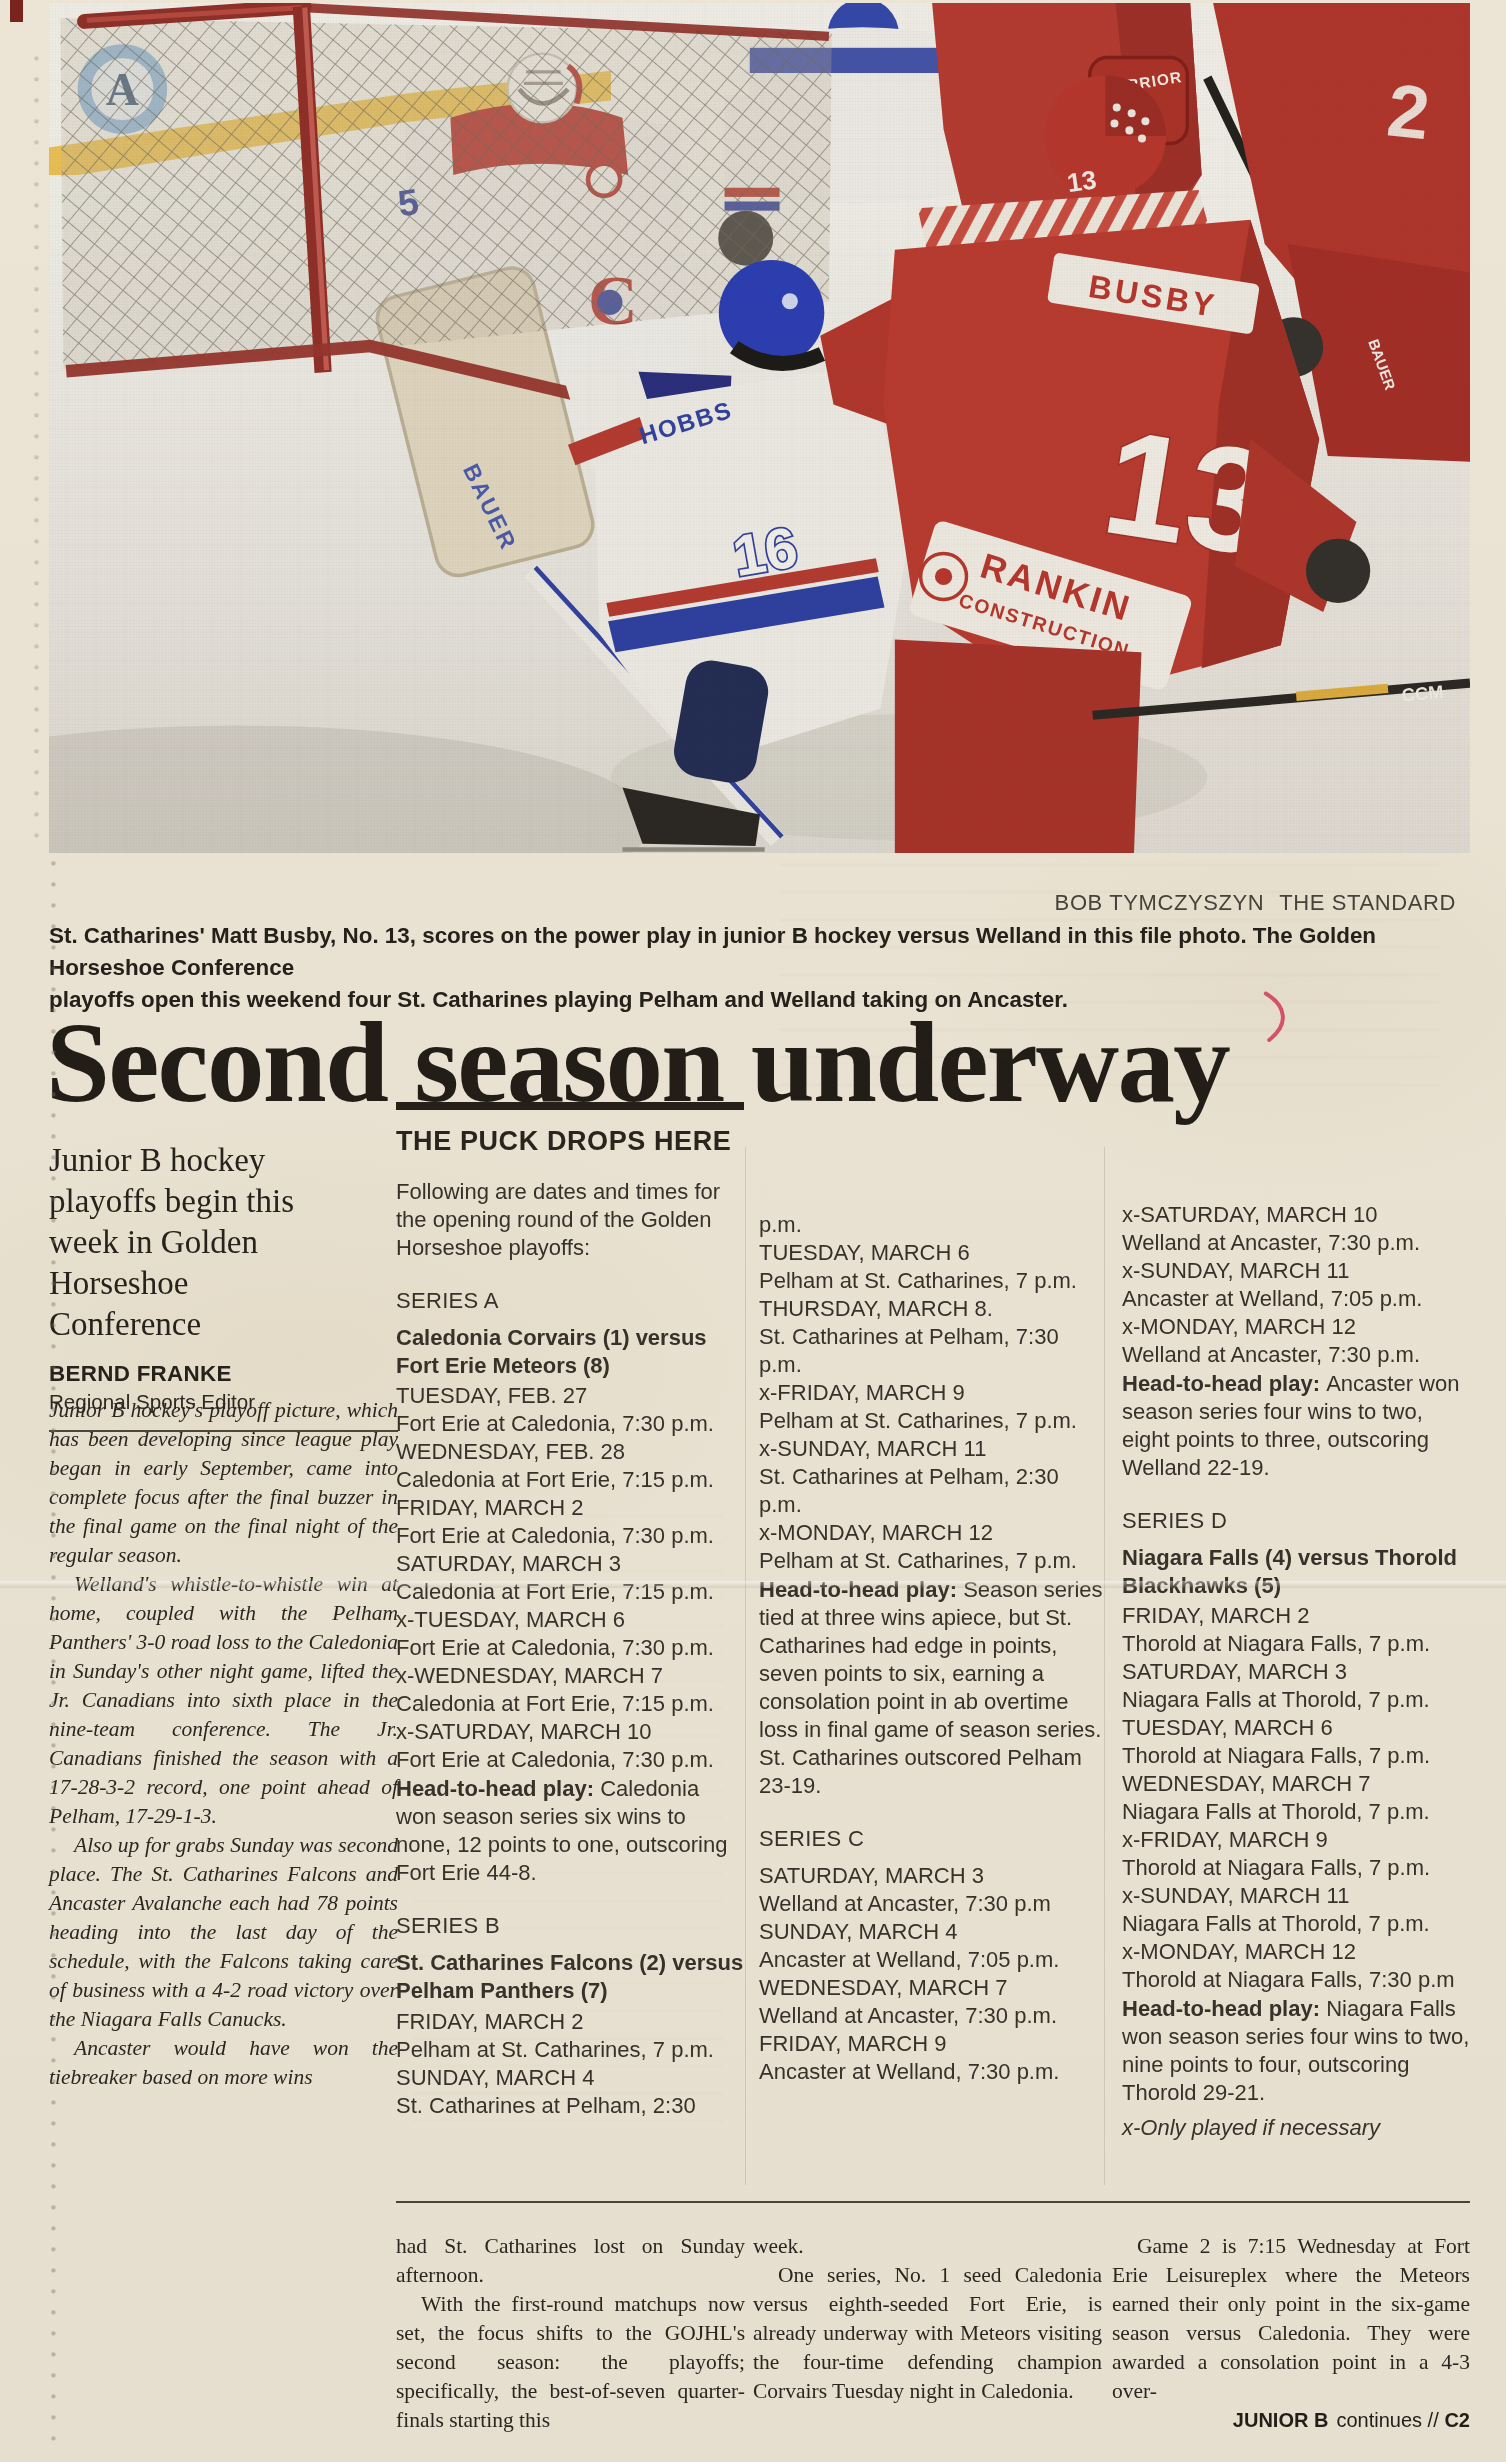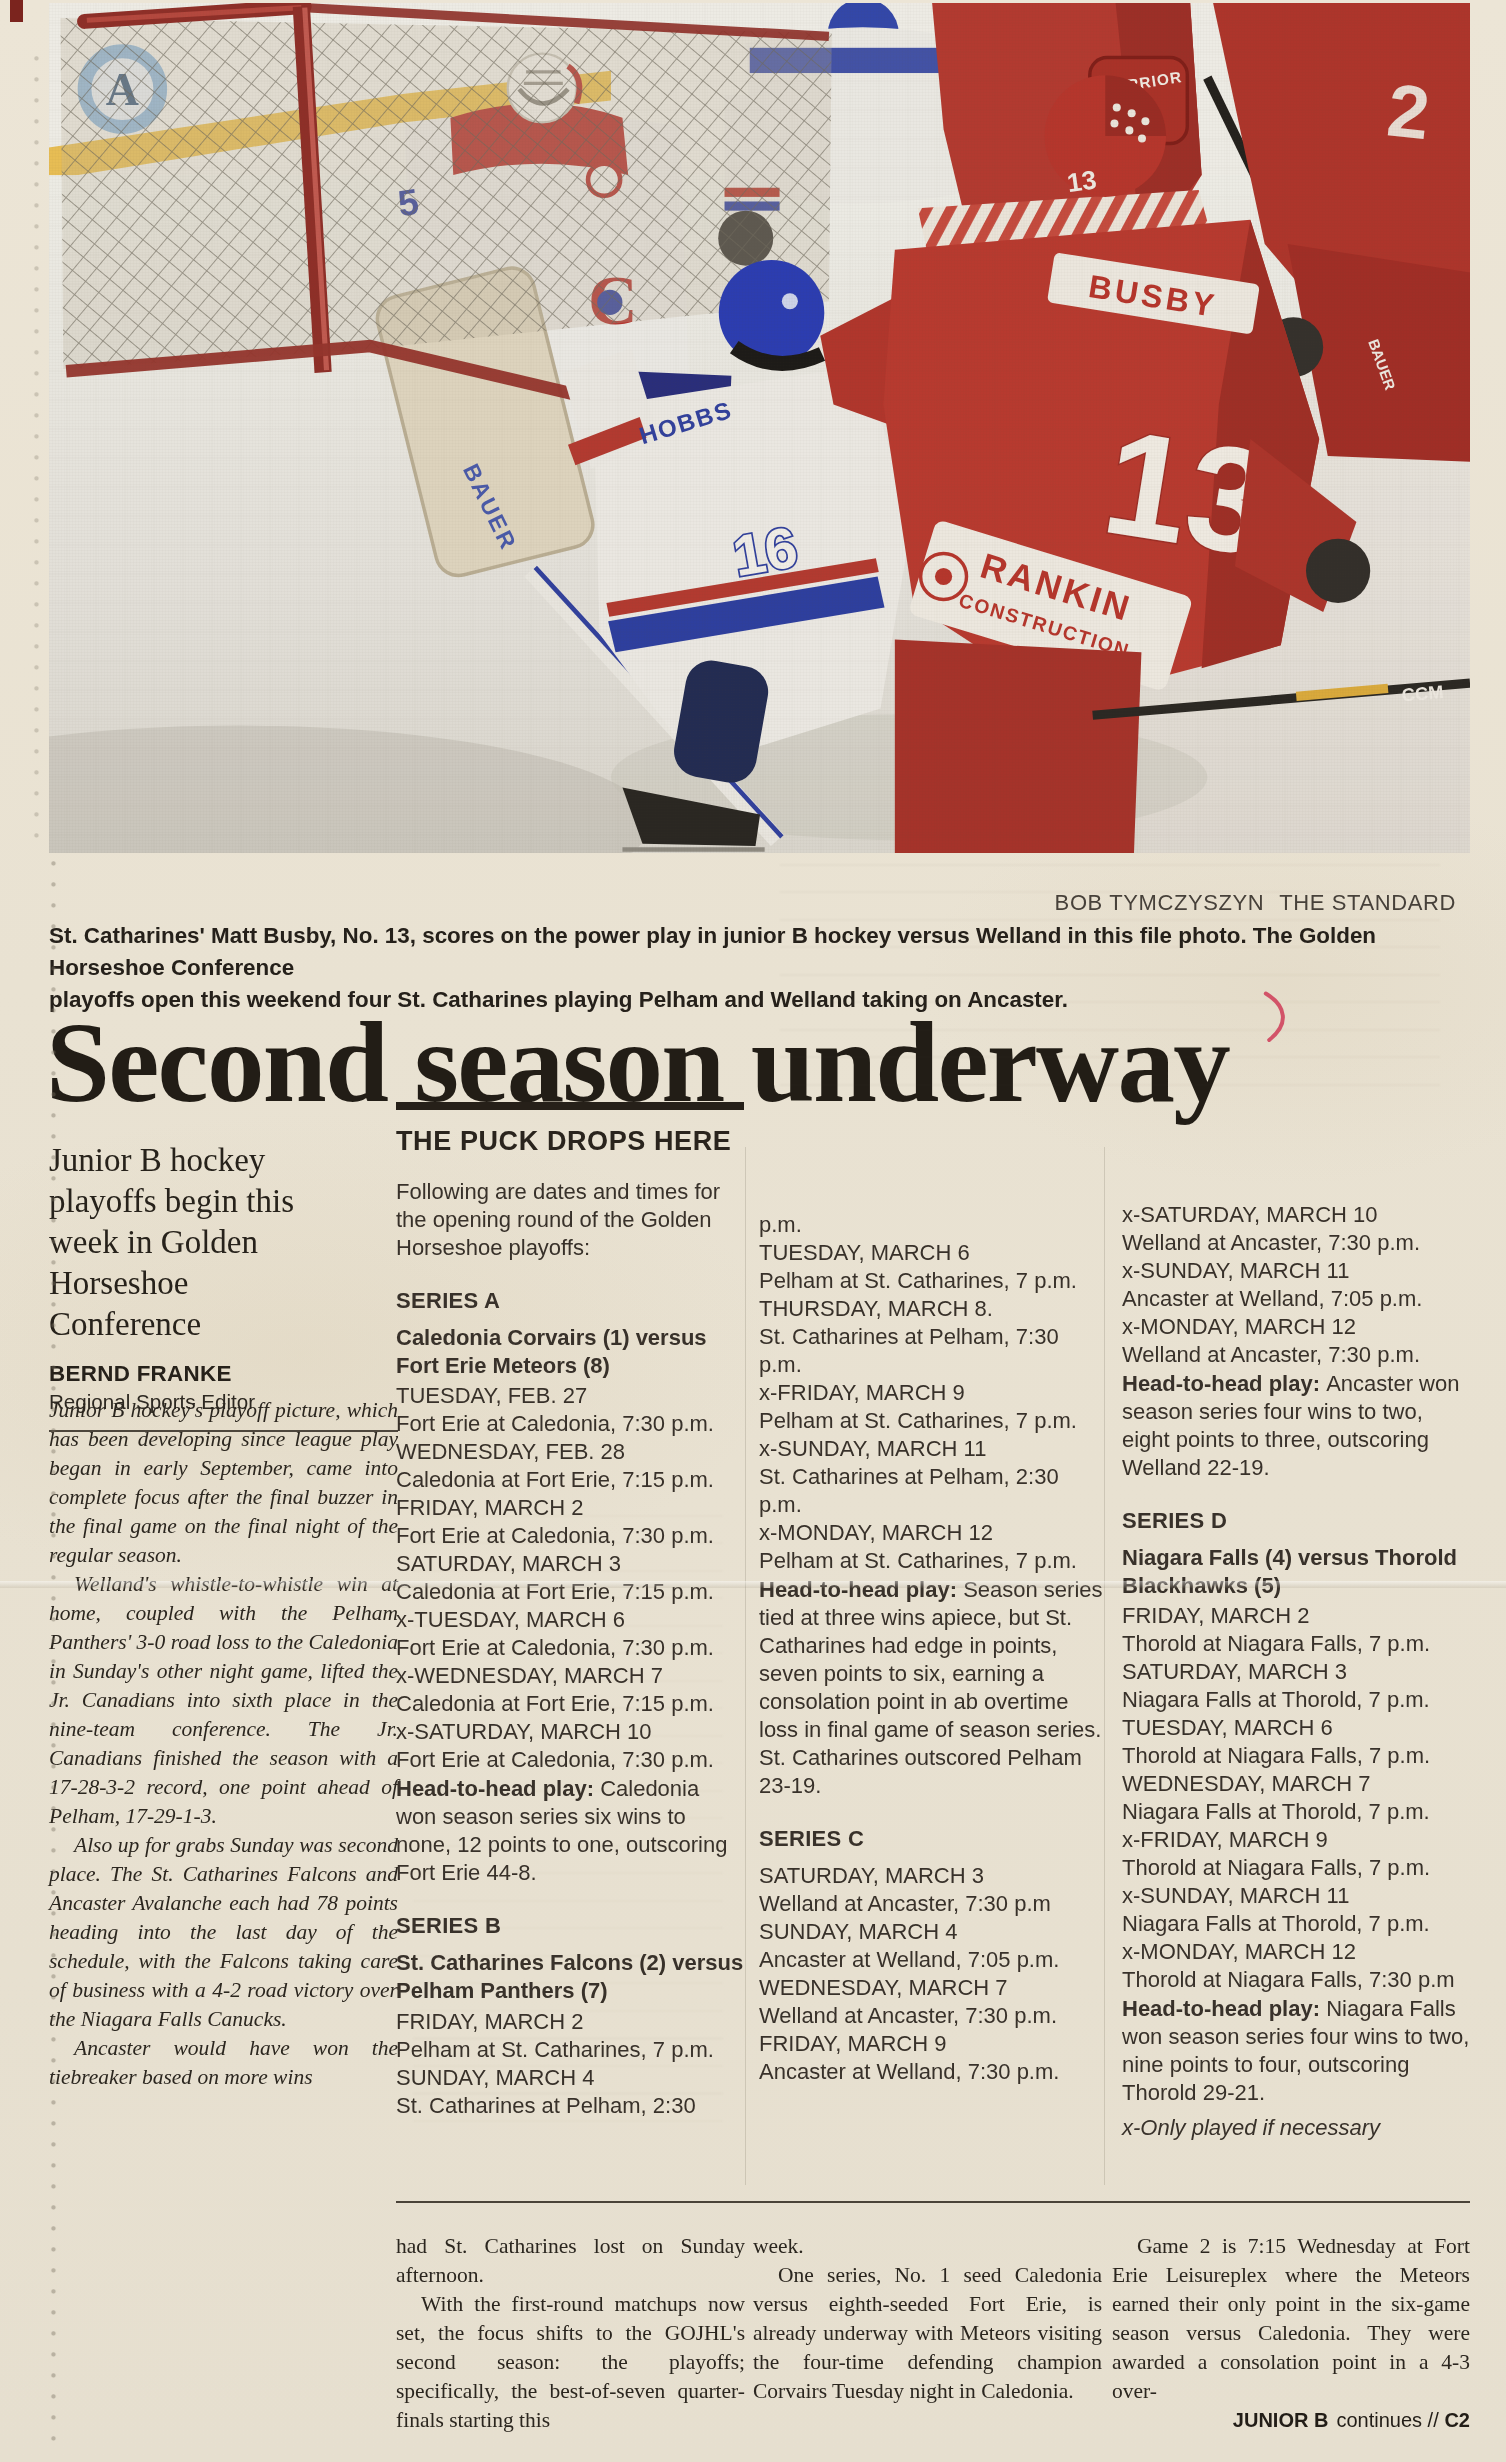--- a/index.html
+++ b/index.html
@@ -65,21 +65,21 @@
 
   .puck-box { position:absolute; left:396px; top:1102px; width:1075px;
     font-family:"Liberation Sans",sans-serif; color:#38312a; }
   .pb-bar { width:348px; height:8px; background:#262019; }
   .pb-title { margin-top:16px; width:348px; font-weight:700; font-size:27px; letter-spacing:0.6px; color:#2a241d; color:#2a241d; }
   .pb-cols { display:flex; gap:15px; margin-top:20.6px; }
   .pb-col { width:348px; font-size:22px; line-height:28px; }
   .pb-col.c2 { padding-top:33px; }
   .pb-col.c3 { padding-top:23px; }
   .pb-intro { margin-bottom:16px; }
-  .pb-series { font-weight:700; margin-top:25px; margin-bottom:9.2px; letter-spacing:0.3px; }
+  .pb-series { font-weight:400; margin-top:25px; margin-bottom:9.2px; letter-spacing:0.3px; }
   .pb-col > .pb-series:first-child { margin-top:0; }
   .pb-matchup { font-weight:700; margin-bottom:2.3px; }
   .pb-h2h { margin:1.1px 0 6.9px 0; }
   .pb-h2h b { font-weight:700; }
   .pb-note { font-style:italic; margin-top:4.6px; }
   .box-rule { position:absolute; left:396px; top:2201px; width:1074px; height:1.7px; background:#4a4338; }
   .vdiv { position:absolute; top:1147px; height:1038px; width:0.6px; background:rgba(70,60,45,.16); }
   .vdiv.v1 { left:745px; } .vdiv.v2 { left:1104px; }
 
   .pen-mark { position:absolute; left:1259px; top:990px; }

